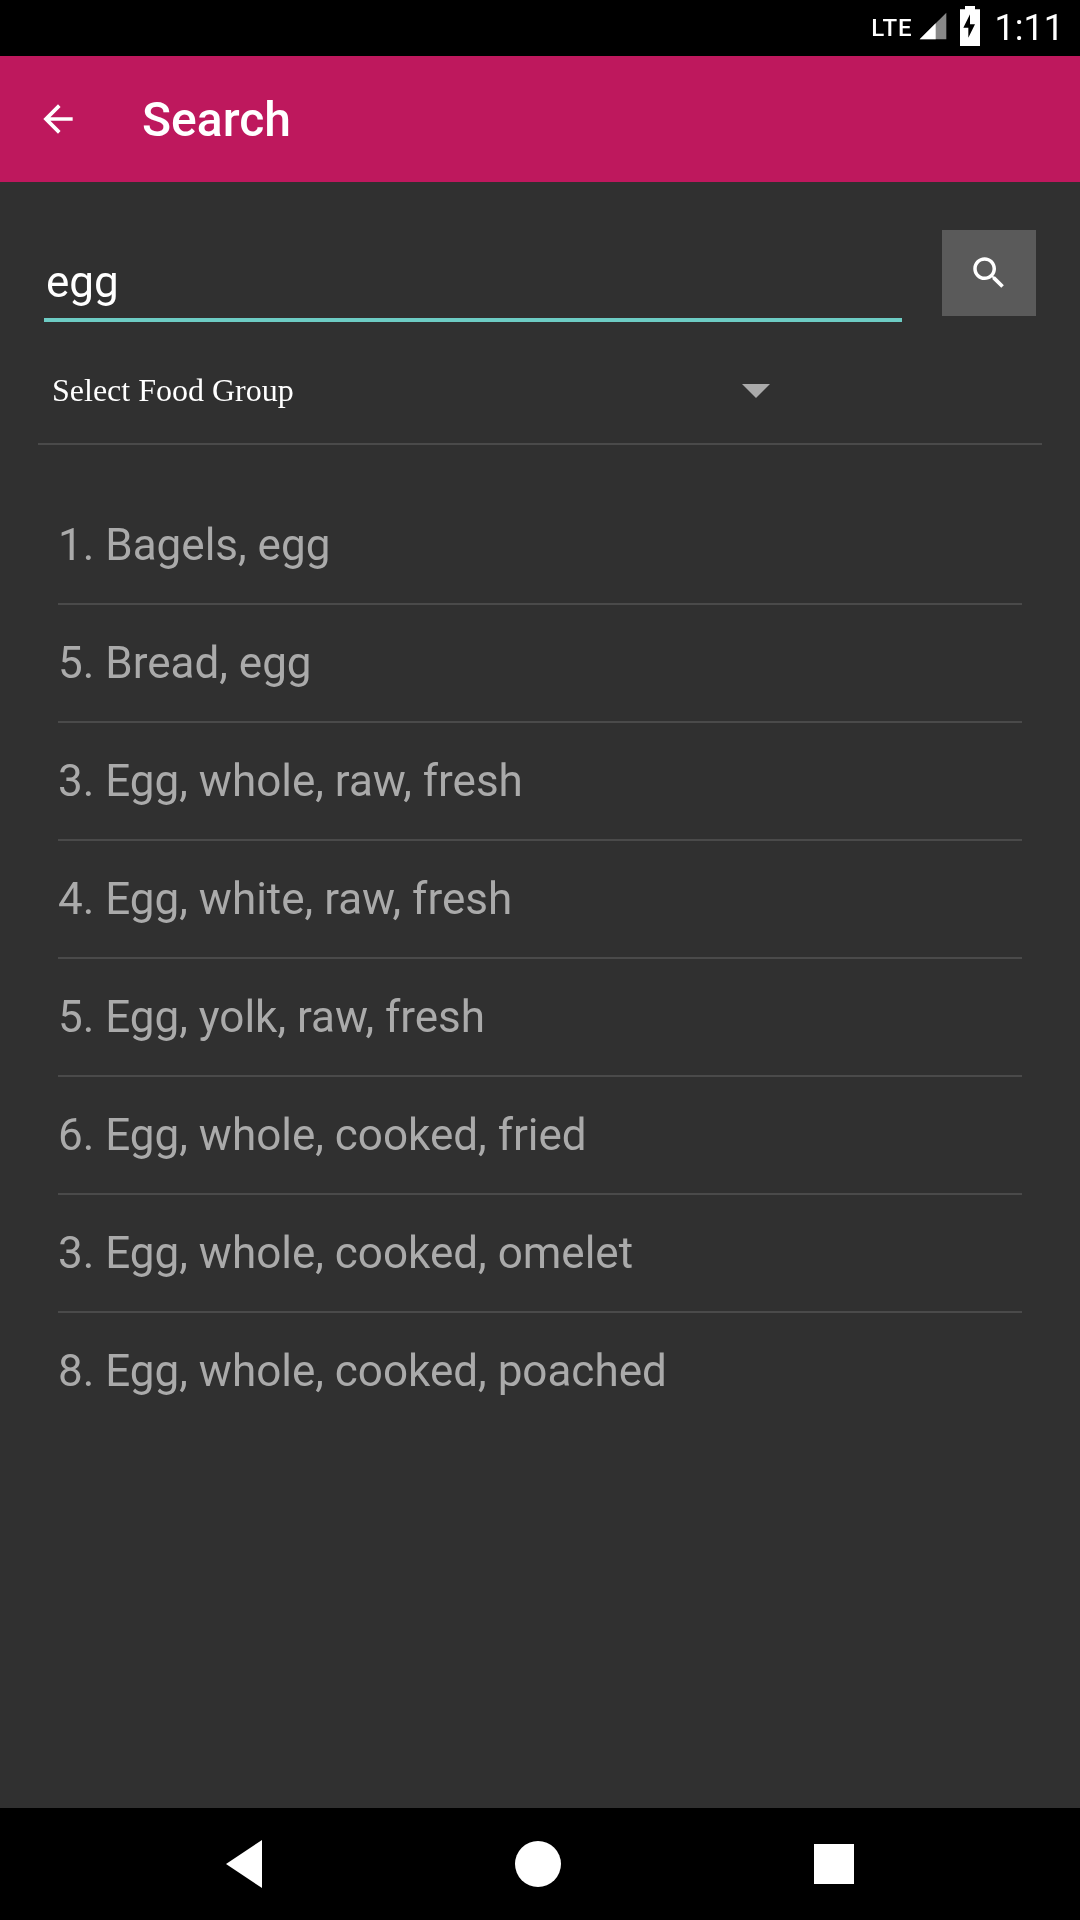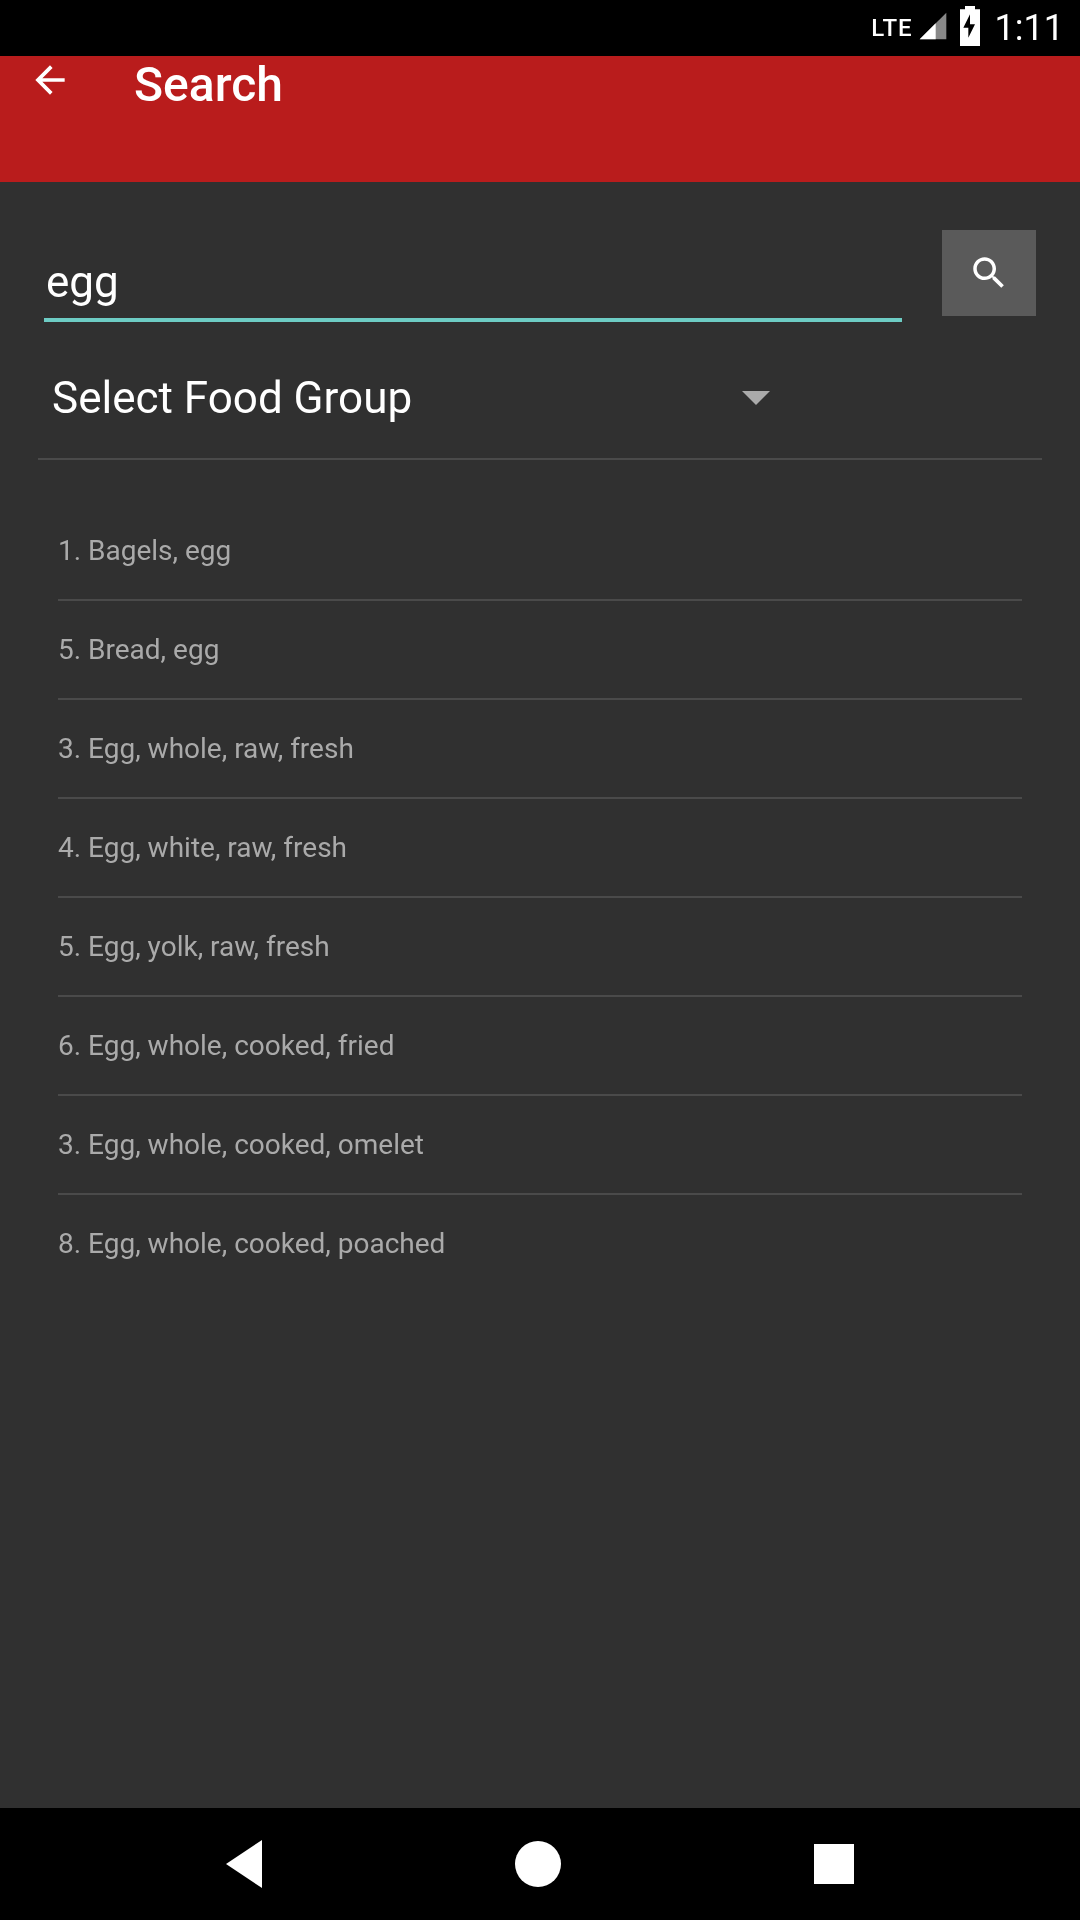--- a/index.html
+++ b/index.html
@@ -35,23 +35,24 @@
     }
     
     .clock {
       font-size: 36px;
       font-weight: 400;
       margin-left: 4px;
     }
     
     .app-bar {
       height: 126px;
-      background: #b91c1c;
-      display: flex;
-      padding: 0 16px;
+      background: #be185d;
+      display: flex;
+      align-items: center;
+      padding: 0 24px;
     }
     
     .back-arrow {
       width: 48px;
       height: 48px;
       display: flex;
       align-items: center;
       justify-content: center;
       cursor: pointer;
       margin-right: 60px;
@@ -123,22 +124,23 @@
       padding: 12px 8px;
       display: flex;
       align-items: center;
       justify-content: space-between;
       cursor: pointer;
       width: 74%;
     }
     
     .dropdown-label {
       color: #fff;
-      font-size: 44px;
-      font-weight: 400;
+      font-size: 32px;
+      font-weight: 400;
+      font-family: Liberation Serif, serif;
     }
     
     .dropdown-caret {
       width: 0;
       height: 0;
       border-left: 14px solid transparent;
       border-right: 14px solid transparent;
       border-top: 14px solid #aaa;
     }
     
@@ -150,21 +152,21 @@
       margin-right: -6px;
     }
     
     .results-list {
       margin-top: 42px;
       padding: 0 14px;
     }
     
     .result-item {
       color: #aaa;
-      font-size: 28px;
+      font-size: 44px;
       font-weight: 400;
       padding: 32px 0;
       border-bottom: 2px solid #4a4a4a;
       cursor: pointer;
     }
     
     .result-item:last-child {
       border-bottom: none;
     }
     

